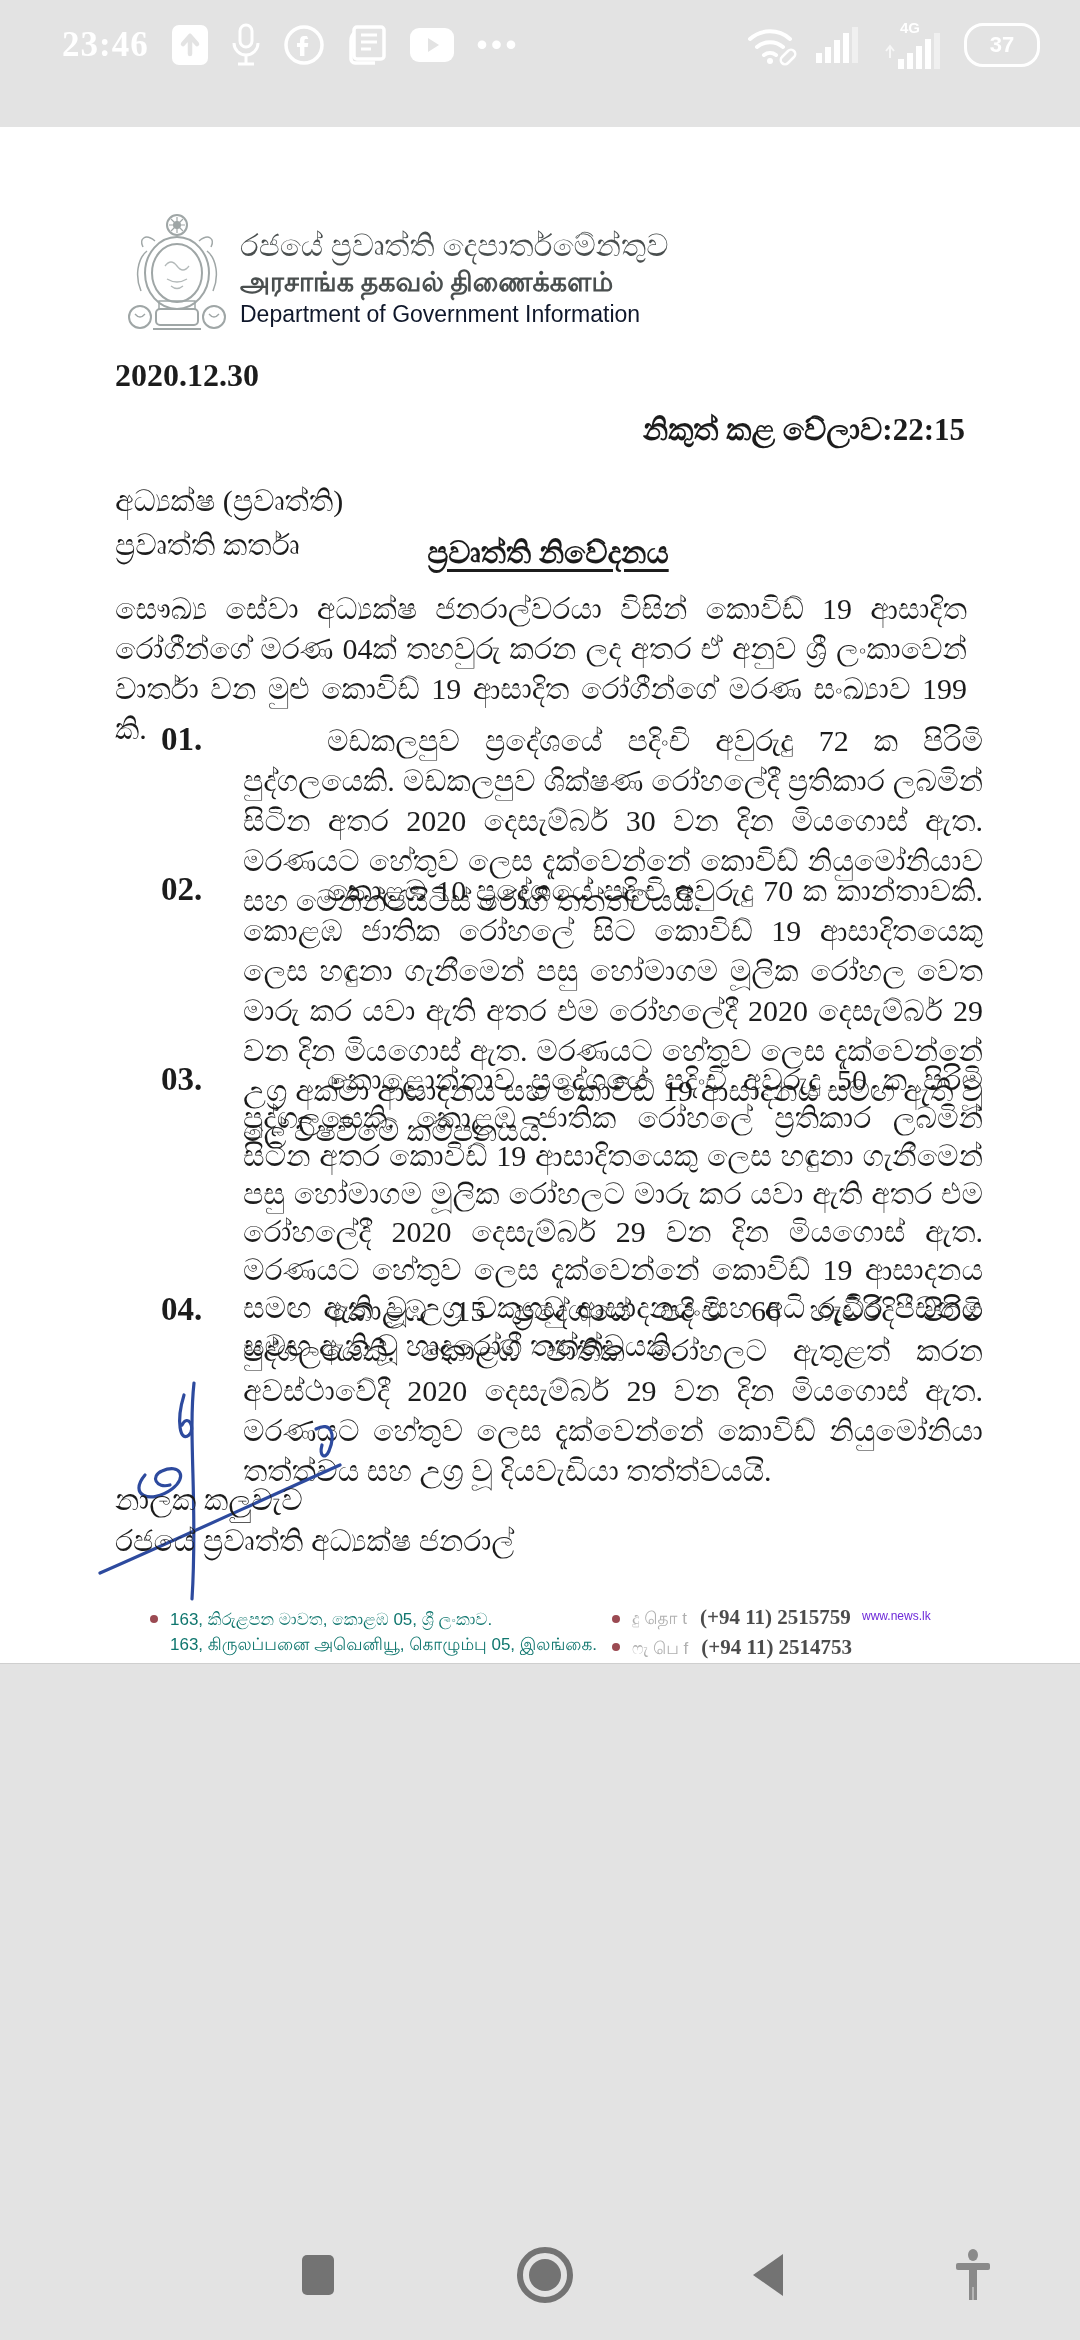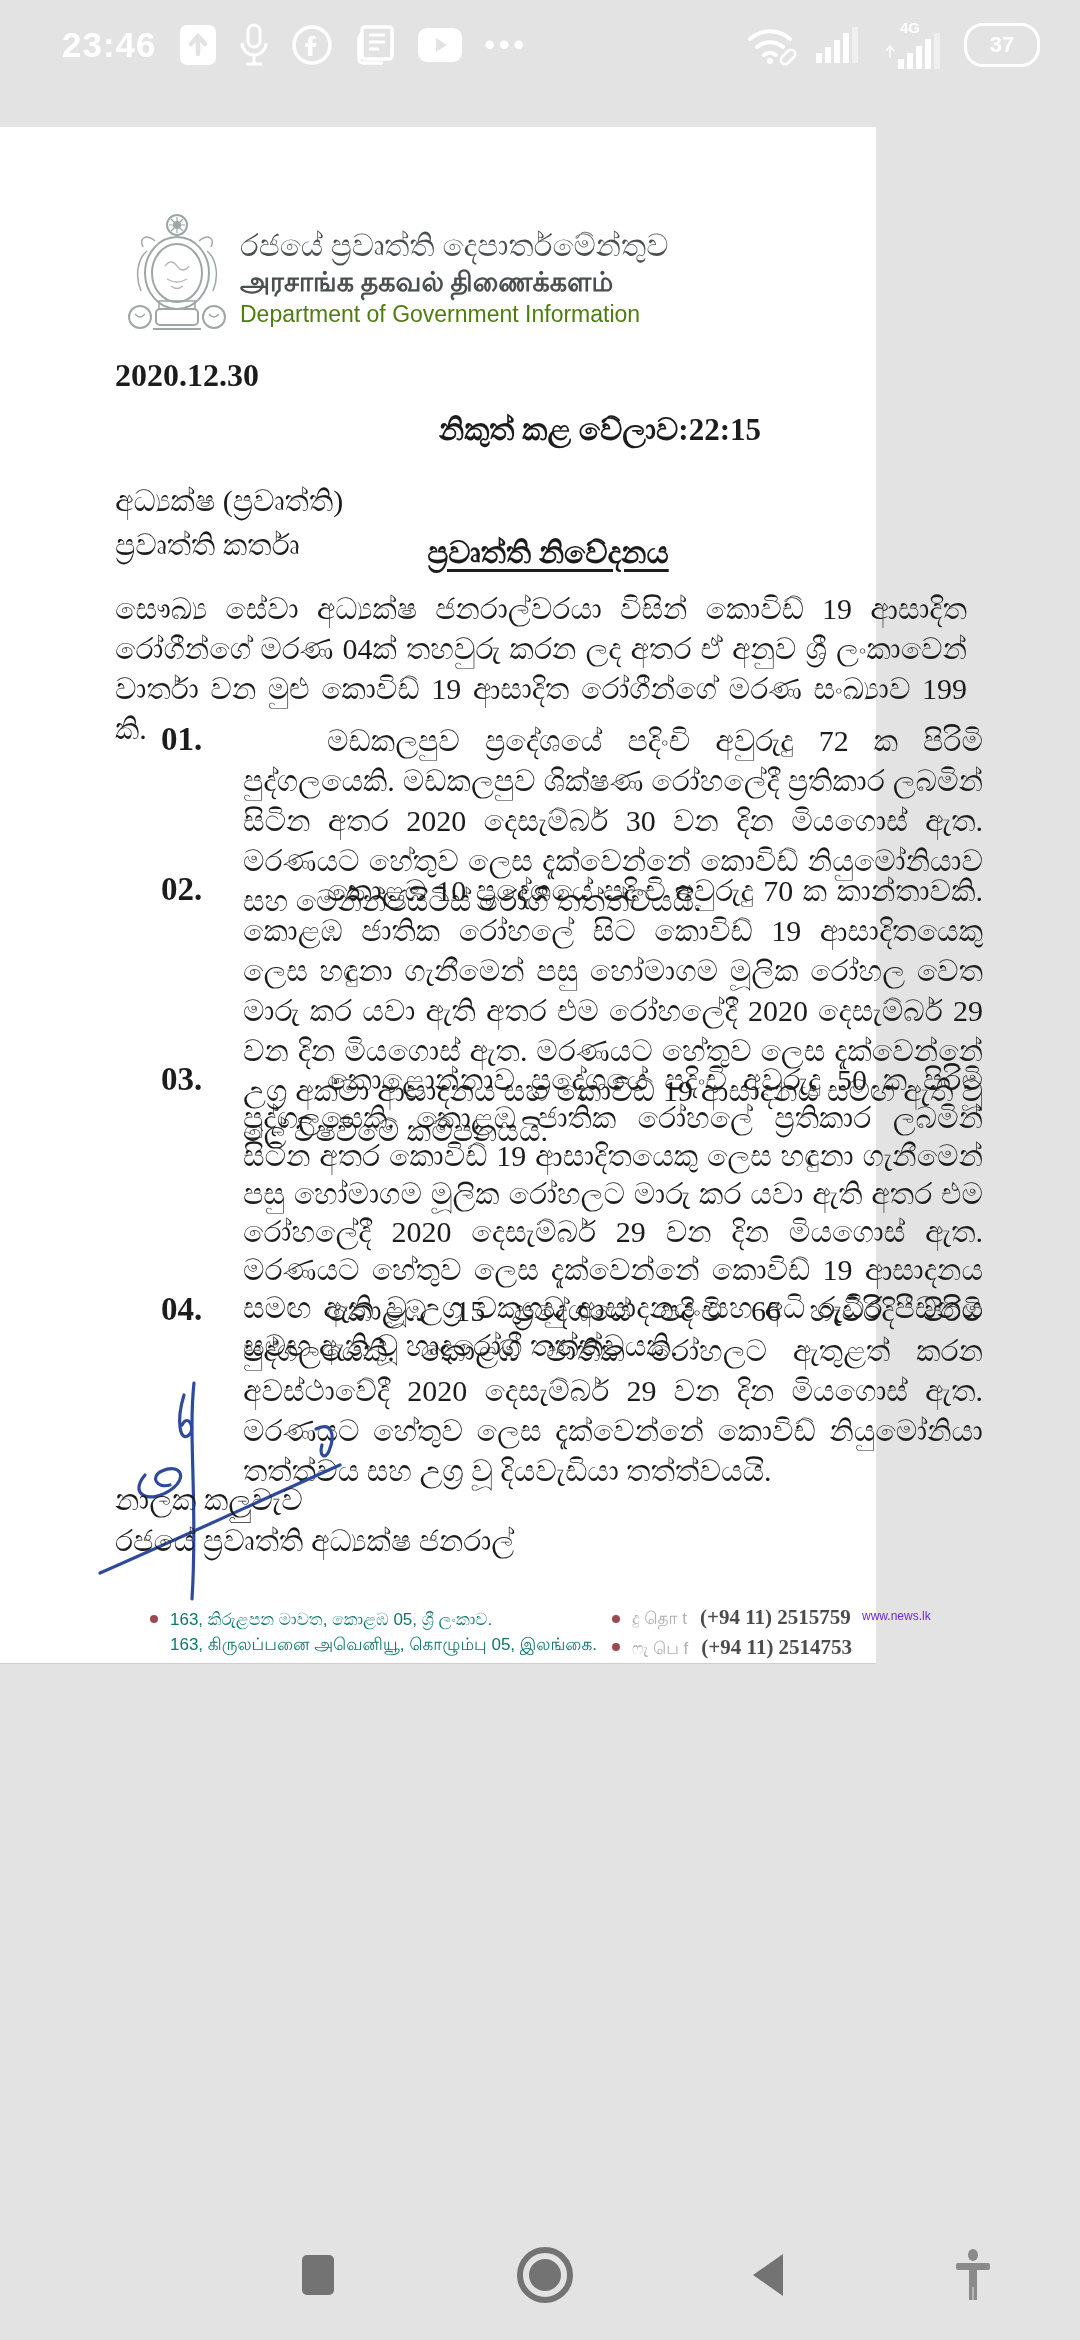--- a/index.html
+++ b/index.html
@@ -7,34 +7,34 @@
     width:1080px;height:2340px;
     background:#e3e3e3;
     font-family:"Liberation Serif", serif;
     -webkit-font-smoothing:antialiased;
   }
   .screen{position:relative;width:1080px;height:2340px;overflow:hidden;background:#e3e3e3;}
 
   
   .status-bar{position:absolute;left:0;top:0;width:1080px;height:127px;background:#e3e3e3;}
   .sb-left{position:absolute;left:62px;top:20px;height:50px;display:flex;align-items:center;gap:22px;color:#fff;}
-  .sb-time{font-family:Liberation Sans, sans-serif;font-size:35px;font-weight:700;color:#ffffff;letter-spacing:1px;}
+  .sb-time{font-family:Liberation Serif, serif;font-size:35px;font-weight:700;color:#ffffff;letter-spacing:1px;}
   .sb-ico{display:flex;align-items:center;justify-content:center;}
   .sb-right{position:absolute;right:40px;top:18px;height:54px;display:flex;align-items:center;gap:18px;}
   .batt{position:relative;width:70px;height:38px;border:3px solid #fff;border-radius:19px;display:flex;align-items:center;justify-content:center;}
   .batt span{font-family:"Liberation Sans",sans-serif;font-size:22px;font-weight:700;color:#fff;}
   .dots{font-family:"Liberation Sans",sans-serif;font-size:30px;font-weight:700;color:#fff;letter-spacing:4px;}
 
   
-  .page{position:absolute;left:0;top:127px;width:876px;height:1536px;background:#ffffff;border-bottom:1px solid #cfcfcf;color:#1c1c1c;}
+  .page{position:absolute;left:0;top:127px;width:1080px;height:1536px;background:#ffffff;border-bottom:1px solid #cfcfcf;color:#1c1c1c;}
   .letterhead-logo{position:absolute;left:125px;top:84px;width:105px;height:125px;}
   .lh-text{position:absolute;left:240px;top:100px;line-height:1.25;color:#3c4040;}
   .lh-si{font-size:31px;color:#4a4f4f;}
   .lh-ta{font-size:27px;font-weight:700;color:#4a4f4f;}
-  .lh-en{font-family:"Liberation Sans",sans-serif;font-size:23px;color:#4d7c0f;}
+  .lh-en{font-family:"Liberation Sans",sans-serif;font-size:23px;color:#0f172a;}
 
   .doc-date{position:absolute;left:115px;top:230px;font-size:32px;font-weight:700;}
   .release-block{position:absolute;right:115px;top:282px;text-align:right;font-size:31px;font-weight:700;line-height:1.35;}
   .addressee{position:absolute;left:115px;top:352px;font-size:30px;line-height:1.45;}
   .doc-title{position:absolute;left:8px;top:408px;width:1080px;text-align:center;font-size:31px;font-weight:700;}
   .doc-title span{text-decoration:underline;text-underline-offset:6px;}
 
   .intro{position:absolute;left:115px;top:462px;width:852px;font-size:30px;line-height:40px;text-align:justify;}
   .item{position:absolute;left:135px;width:822px;margin-left:26px;}
   .item .num{position:absolute;left:0;top:0;font-size:33px;font-weight:700;}

